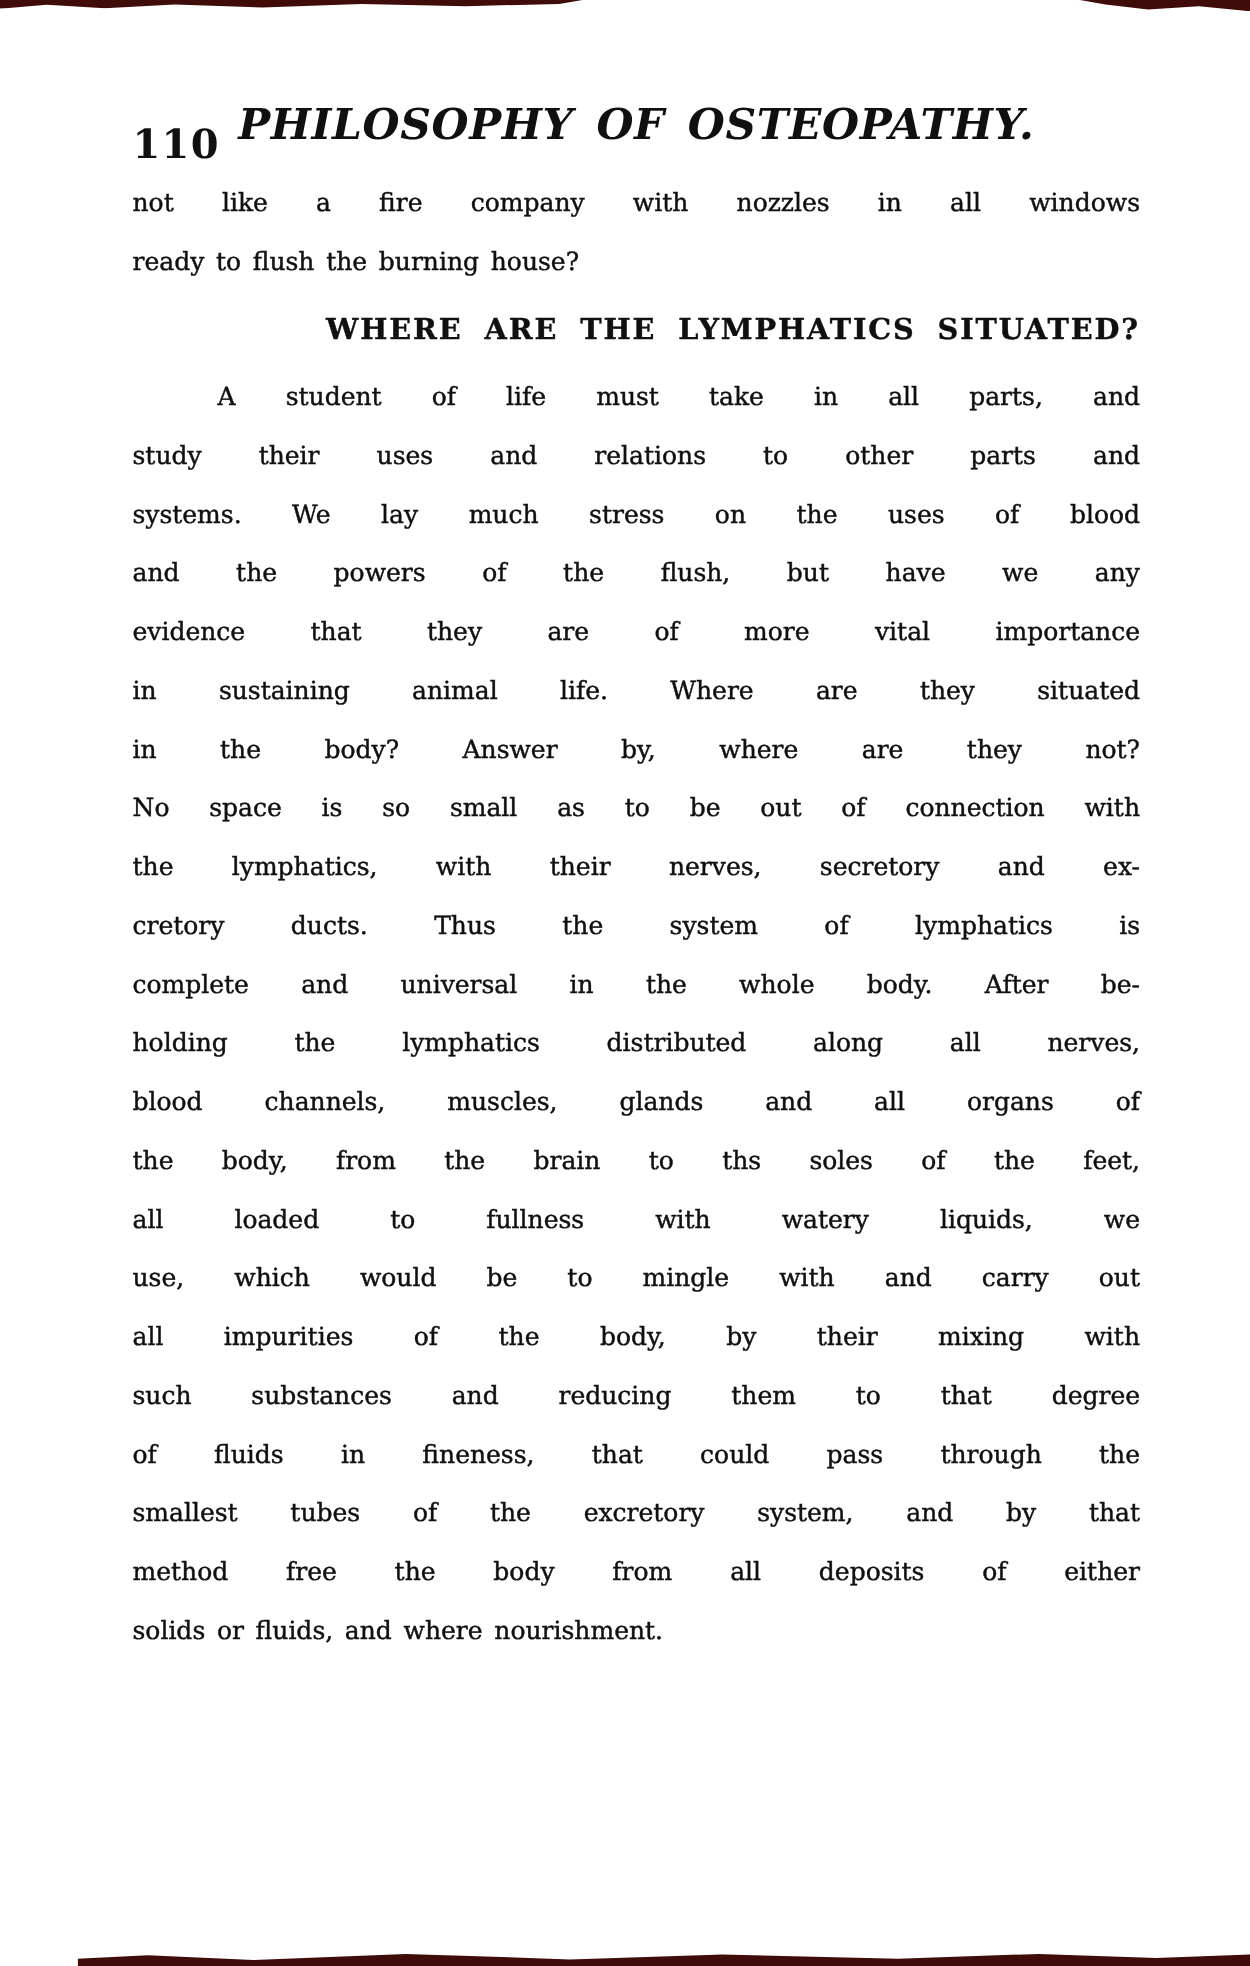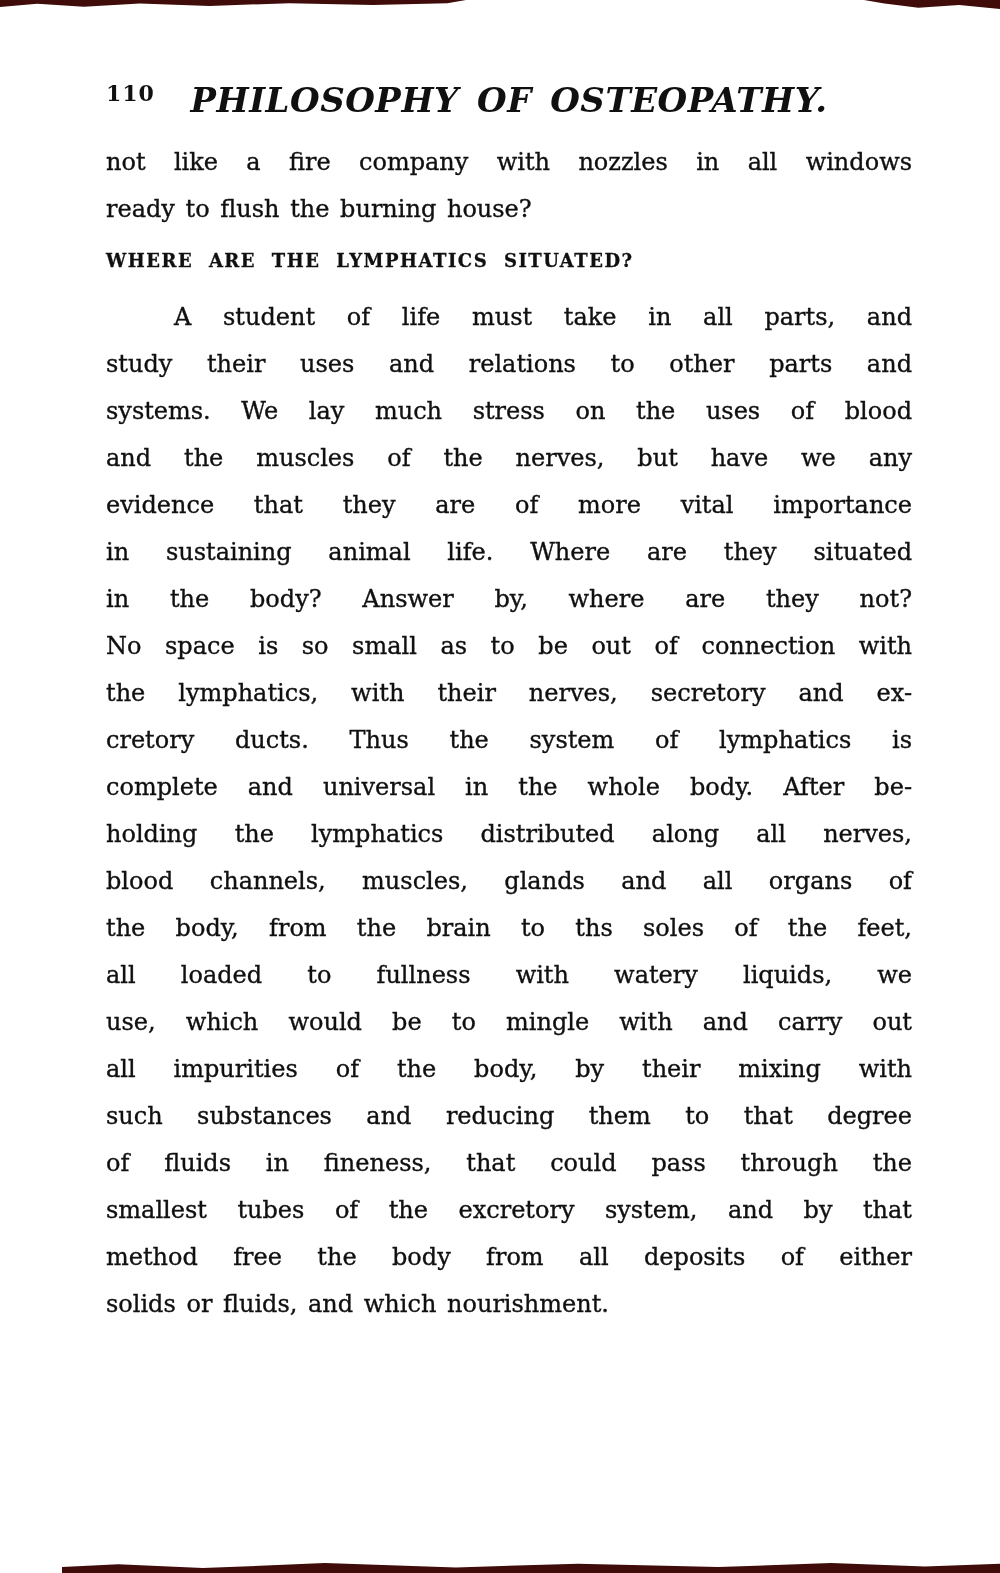--- a/index.html
+++ b/index.html
@@ -44,22 +44,22 @@
   .running-head {
     position: absolute;
     top: 80px;
     left: 106px;
     width: 806px;
     height: 36px;
   }
   .pageno {
     position: absolute;
     left: 0;
-    top: 0;
-    font-size: 22px;
+    top: 16px;
+    font-size: 32px;
     font-weight: bold;
     letter-spacing: 1px;
   }
   .running-title {
     position: absolute;
     left: 50%;
     transform: translateX(-50%);
     top: 0;
     font-size: 34px;
     font-weight: bold;
@@ -73,41 +73,41 @@
     position: absolute;
     left: 106px;
     width: 806px;
     -webkit-text-stroke: 0.35px #101010;
   }
   .intro { top: 139px; }
   .main  { top: 294px; }
   .line {
     height: 47px;
     line-height: 47px;
-    font-size: 24px;
+    font-size: 20px;
     text-align: justify;
     text-align-last: justify;
     white-space: nowrap;
   }
   .line.nj {
     text-align: left;
     text-align-last: left;
     word-spacing: 3px;
   }
   .line.ind {
     text-indent: 68px;
   }
   .sect-heading {
     position: absolute;
     top: 250px;
     left: 106px;
     width: 806px;
     margin: 0;
-    text-align: left;
-    font-size: 18px;
+    text-align: right;
+    font-size: 23px;
     font-weight: 700;
     letter-spacing: 1.5px;
     word-spacing: 8px;
     white-space: nowrap;
     -webkit-text-stroke: 0.3px #101010;
   }
 </style>
 </head>
 <body>
 
@@ -126,34 +126,34 @@
       <div class="line">not like a fire company with nozzles in all windows</div>
       <div class="line nj">ready to flush the burning house?</div>
     </section>
 
   <h2 class="sect-heading">WHERE ARE THE LYMPHATICS SITUATED?</h2>
 
   <section class="textcol main" id="main-para">
       <div class="line ind">A student of life must take in all parts, and</div>
       <div class="line">study their uses and relations to other parts and</div>
       <div class="line">systems. We lay much stress on the uses of blood</div>
-      <div class="line">and the muscles of the nerves, but have we any</div>
+      <div class="line">and the powers of the flush, but have we any</div>
       <div class="line">evidence that they are of more vital importance</div>
       <div class="line">in sustaining animal life. Where are they situated</div>
       <div class="line">in the body? Answer by, where are they not?</div>
       <div class="line">No space is so small as to be out of connection with</div>
       <div class="line">the lymphatics, with their nerves, secretory and ex-</div>
       <div class="line">cretory ducts. Thus the system of lymphatics is</div>
       <div class="line">complete and universal in the whole body. After be-</div>
       <div class="line">holding the lymphatics distributed along all nerves,</div>
       <div class="line">blood channels, muscles, glands and all organs of</div>
       <div class="line">the body, from the brain to ths soles of the feet,</div>
       <div class="line">all loaded to fullness with watery liquids, we</div>
       <div class="line">use, which would be to mingle with and carry out</div>
       <div class="line">all impurities of the body, by their mixing with</div>
       <div class="line">such substances and reducing them to that degree</div>
       <div class="line">of fluids in fineness, that could pass through the</div>
       <div class="line">smallest tubes of the excretory system, and by that</div>
       <div class="line">method free the body from all deposits of either</div>
-      <div class="line nj">solids or fluids, and which nourishment.</div>
+      <div class="line nj">solids or fluids, and where nourishment.</div>
     </section>
 
 </div>
 
 </body></html>

